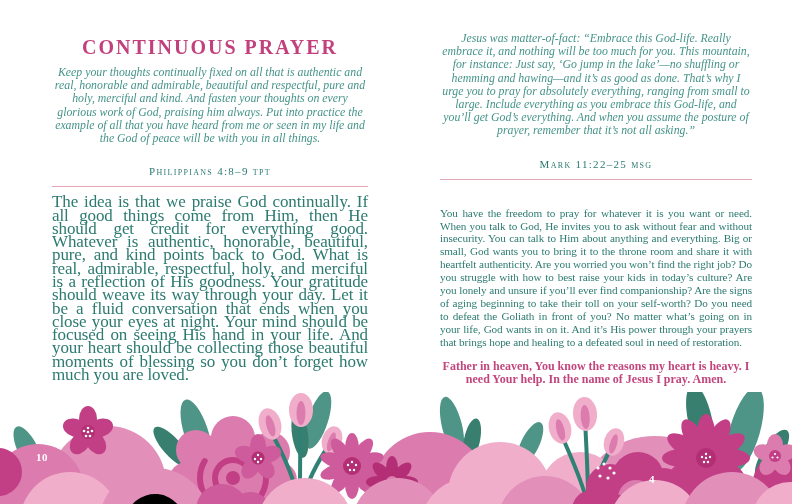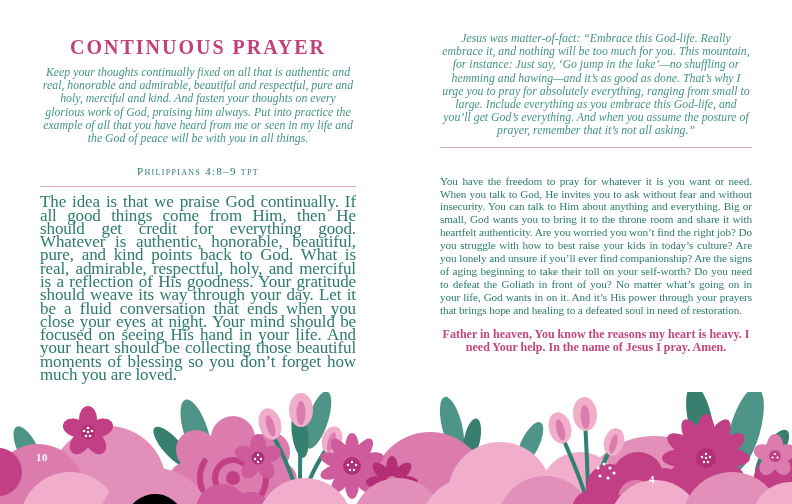--- a/index.html
+++ b/index.html
@@ -17,21 +17,21 @@
     --flower-pink-deep:#B32E74;
     --leaf-teal:#4E9587;
     --leaf-teal-dark:#387F70;
     --stem-green:#2F8173;
     --page-number-white:#FFFFFF;
   }
   html,body{margin:0;padding:0;}
   body{font-family:"Liberation Serif", serif; background:#e9e9e9;}
   .spread{position:relative;width:792px;height:504px;background:var(--page-bg);overflow:hidden;}
   .page{position:absolute;top:0;height:504px;width:396px;box-sizing:border-box;}
-  .page.left{left:0;padding:36px 40px 0 40px;}
+  .page.left{left:12px;padding:36px 40px 0 40px;}
   .page.right{left:396px;padding:32px 40px 0 44px;}
   .title{
     color:var(--title-pink);
     font-weight:bold;
     font-size:20px;
     line-height:22px;
     letter-spacing:2px;
     text-align:center;
     margin:0 0 8px 0;
   }
@@ -107,20 +107,21 @@
   <div class="page left">
     <div class="title">CONTINUOUS PRAYER</div>
     <div class="epigraph">Keep your thoughts continually fixed on all that is authentic and real, honorable and admirable, beautiful and respectful, pure and holy, merciful and kind. And fasten your thoughts on every glorious work of God, praising him always. Put into practice the example of all that you have heard from me or seen in my life and the God of peace will be with you in all things.</div>
     <div class="attribution">Philippians 4:8–9 tpt</div>
     <hr class="divider">
     <div class="body-text">The idea is that we praise God continually. If all good things come from Him, then He should get credit for everything good. Whatever is authentic, honorable, beautiful, pure, and kind points back to God. What is real, admirable, respectful, holy, and merciful is a reflection of His goodness. Your gratitude should weave its way through your day. Let it be a fluid conversation that ends when you close your eyes at night. Your mind should be focused on seeing His hand in your life. And your heart should be collecting those beautiful moments of blessing so you don’t forget how much you are loved.</div>
   </div>
 
   <div class="page right">
     <div class="epigraph">Jesus was matter-of-fact: “Embrace this God-life. Really embrace it, and nothing will be too much for you. This mountain, for instance: Just say, ‘Go jump in the lake’—no shuffling or hemming and hawing—and it’s as good as done. That’s why I urge you to pray for absolutely everything, ranging from small to large. Include everything as you embrace this God-life, and you’ll get God’s everything. And when you assume the posture of prayer, remember that it’s not all asking.”</div>
+    <div class="attribution">Mark 11:22–25 msg</div>
     <hr class="divider">
     <div class="body-text">You have the freedom to pray for whatever it is you want or need. When you talk to God, He invites you to ask without fear and without insecurity. You can talk to Him about anything and everything. Big or small, God wants you to bring it to the throne room and share it with heartfelt authenticity. Are you worried you won’t find the right job? Do you struggle with how to best raise your kids in today’s culture? Are you lonely and unsure if you’ll ever find companionship? Are the signs of aging beginning to take their toll on your self-worth? Do you need to defeat the Goliath in front of you? No matter what’s going on in your life, God wants in on it. And it’s His power through your prayers that brings hope and healing to a defeated soul in need of restoration.</div>
     <div class="prayer">Father in heaven, You know the reasons my heart is heavy. I need Your help. In the name of Jesus I pray. Amen.</div>
   </div>
 
   <svg class="flowers" viewBox="0 0 792 112" preserveAspectRatio="none" aria-hidden="true">
 
     <g>
       <ellipse class="c-lf" cx="196" cy="40" rx="12" ry="34" transform="rotate(-18 196 40)"></ellipse>
       <ellipse class="c-lfd" cx="172" cy="55" rx="9" ry="26" transform="rotate(-42 172 55)"></ellipse>

